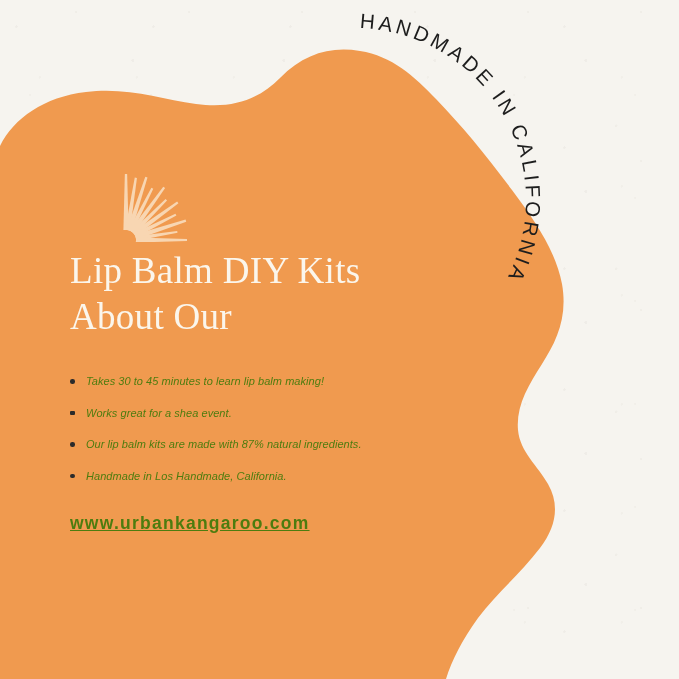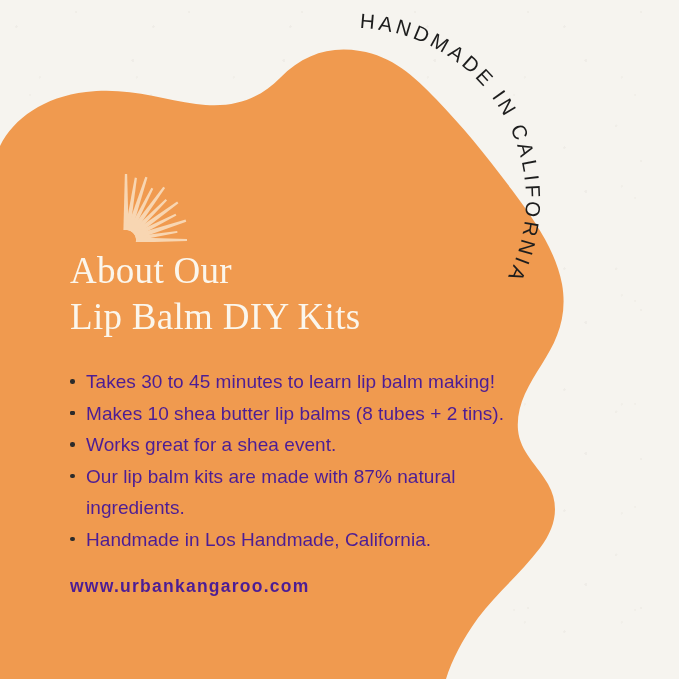--- a/index.html
+++ b/index.html
@@ -61,40 +61,42 @@
     white-space: nowrap;
   }
   #bullet-list {
     list-style: none;
     margin: 26px 0 0 0;
     padding: 0;
   }
   #bullet-list li {
     position: relative;
     padding-left: 16px;
-    color: #4c1d95;
-    font-size: 19px;
+    color: #4d7c0f;
+    font-size: 11px;
     line-height: 31.5px;
     letter-spacing: 0.05px;
+    font-style: italic;
   }
   #bullet-list li .dot {
     position: absolute;
     left: 0;
     top: 13px;
     width: 4.5px;
     height: 4.5px;
     border-radius: 50%;
     background: #2b2b2b;
   }
   #website {
     margin-top: 21px;
-    color: #4c1d95;
+    color: #4d7c0f;
     font-size: 17.5px;
     font-weight: bold;
     letter-spacing: 1.25px;
+    text-decoration: underline;
   }
   #arc-text {
     position: absolute;
     left: 0;
     top: 0;
     width: 679px;
     height: 679px;
     pointer-events: none;
   }
   #arc-text text {
@@ -203,35 +205,34 @@
       <path id="arcPath" fill="none" d="M 352,28 A 172,172 0 0 1 496,297"></path>
     </defs>
     <text>
       <textPath href="#arcPath" startOffset="2%">HANDMADE IN CALIFORNIA</textPath>
     </text>
   </svg>
 
   <div id="content">
 
     <div>
+      <div class="headline">Lip Balm DIY Kits</div>
       <div class="headline">About Our</div>
-      <div class="headline">Lip Balm DIY Kits</div>
     </div>
 
     <ul id="bullet-list">
       <li>
         <span class="dot"></span>
         <span>Takes 30 to 45 minutes to learn lip balm making!</span>
       </li>
       <li>
         <span class="dot"></span>
       </li>
       <li>
         <span class="dot"></span>
-        <span>Makes 10 shea butter lip balms (8 tubes + 2 tins).</span>
       </li>
       <li>
         <span class="dot"></span>
         <span>Works great for a shea event.</span>
       </li>
       <li>
         <span class="dot"></span>
         <span>Our lip balm kits are made with 87% natural ingredients.</span>
       </li>
       <li>

